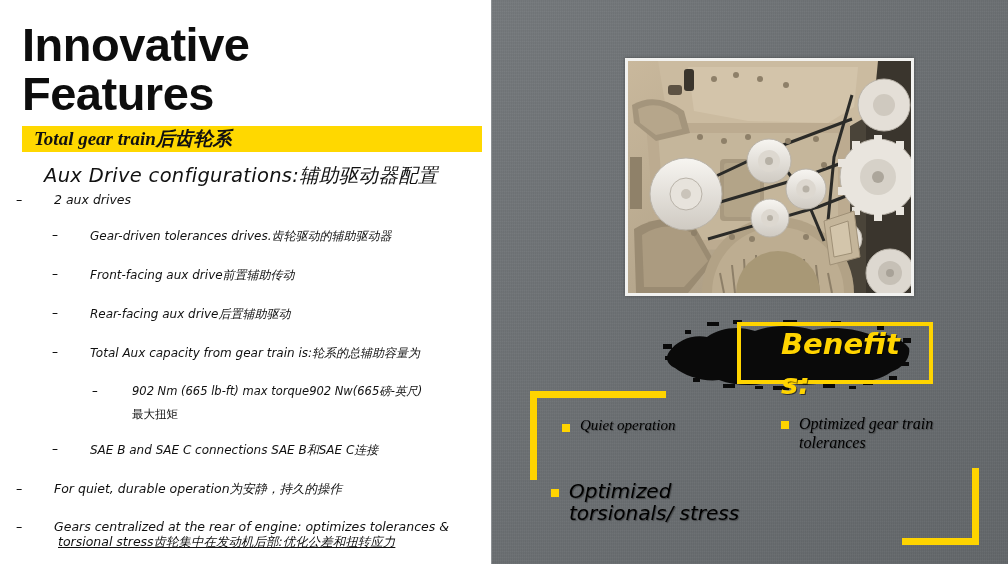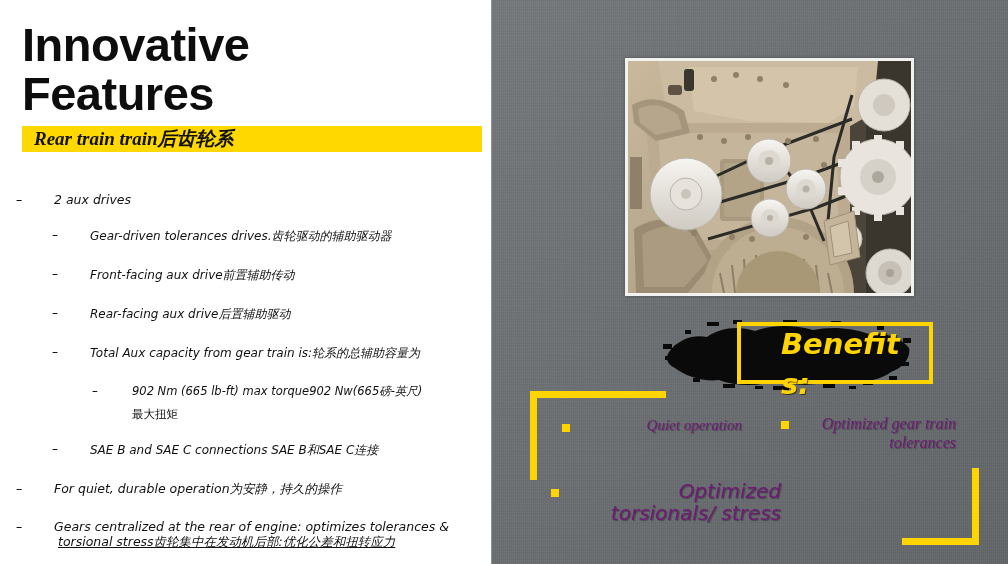--- a/index.html
+++ b/index.html
@@ -108,21 +108,21 @@
   }
 
   
   .brk{position:absolute;background:#ffd400;}
   .brk-tl-h{left:530px;top:391px;width:136px;height:7px;}
   .brk-tl-v{left:530px;top:391px;width:7px;height:89px;}
   .brk-br-v{left:972px;top:468px;width:7px;height:77px;}
   .brk-br-h{left:902px;top:538px;width:77px;height:7px;}
 
   
-  .rb{position:absolute;color:#701a75;text-align:right;}
+  .rb{position:absolute;color:#000000;}
   .rb .sq{
     position:absolute;left:0;top:7px;width:8px;height:8px;background:#ffd400;
   }
   .rb .rtxt{display:block;padding-left:18px;}
 
   .rb-quiet{
     left:562px;top:417px;width:180px;
     font-family:"Liberation Serif", serif;font-style:italic;font-size:15px;
     text-shadow:1px 1px 1px rgba(0,0,0,.3);
   }
@@ -146,22 +146,23 @@
 <div class="slide">
 
   <div class="left-panel">
 
     <div class="title">
       <span>Innovative</span>
       <span>Features</span>
     </div>
 
     <div class="yellow-bar"></div>
-    <div class="yellow-bar-text">Rear train train后齿轮系</div>
-
+    <div class="yellow-bar-text">Total gear train后齿轮系</div>
+
+    <div class="subhead">Aux Drive configurations:辅助驱动器配置</div>
 
     <div class="bullets">
 
       <div class="b lvl1">
         <span class="dash">–</span>
         <span class="txt">2 aux drives</span>
       </div>
 
       <div class="b lvl2">
         <span class="dash">–</span>

